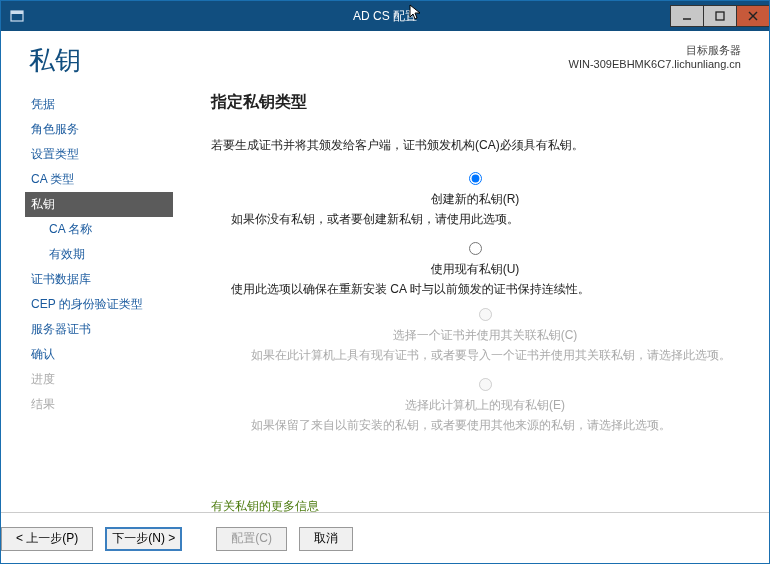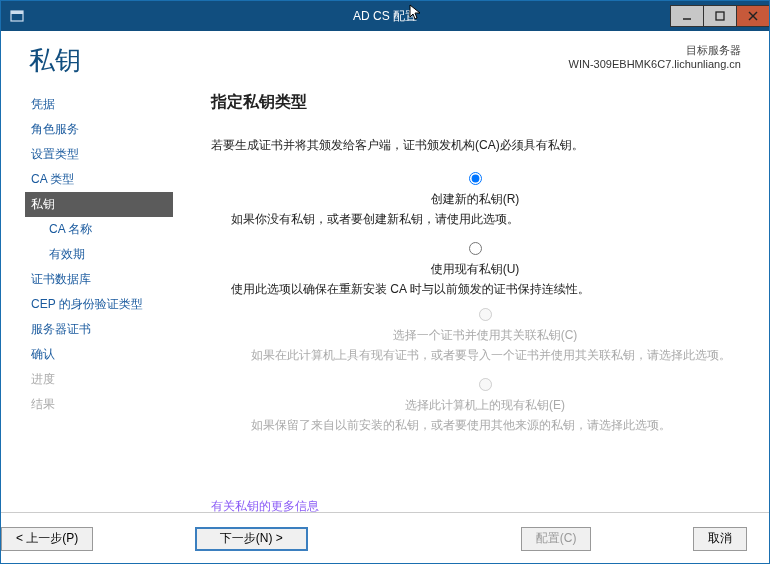--- a/index.html
+++ b/index.html
@@ -33,25 +33,25 @@
     .radio-group { font-size: 12px; }
     .radio-option { margin-bottom: 14px; }
     .radio-row { display: flex; align-items: center; gap: 6px; flex-direction: column; }
     .radio-row input[type=radio] { margin: 0; }
     .radio-label { color: #222; }
     .radio-desc { margin-left: 20px; color: #222; margin-top: 3px; }
     .radio-option.disabled .radio-label,
     .radio-option.disabled .radio-desc { color: #aaa; }
     .sub-option { margin-left: 20px; margin-top: 10px; }
     
-    .link-more { color: #8b5cf6; font-size: 12px; cursor: pointer; margin-top: 50px; display: inline-block; }
+    .link-more { color: #4d7c0f; font-size: 12px; cursor: pointer; margin-top: 50px; display: inline-block; }
     
-    .footer { height: 52px; border-top: 1px solid #ccc; display: flex; align-items: center; justify-content: space-between; padding-right: 22px; gap: 12px; }
+    .footer { height: 52px; border-top: 1px solid #ccc; display: flex; align-items: center; justify-content: flex-start; padding-right: 22px; gap: 12px; }
     .btn { height: 24px; padding: 0 14px; font-size: 12px; background: #f0f0f0; border: 1px solid #999; cursor: pointer; }
-    .btn.primary { border: 2px solid #3b7fbf; padding: 0 23px; }
+    .btn.primary { border: 2px solid #3b7fbf; padding: 0 5px; }
     .btn.disabled { color: #999; cursor: default; }
     .btn-gap { width: 10px; }
     
     .cursor { position: absolute; top: 3px; left: 408px; width: 14px; height: 18px; }
   </style>
 </head>
 <body>
 
 <div class="titlebar">
   <svg class="titlebar-icon" viewBox="0 0 16 16">

